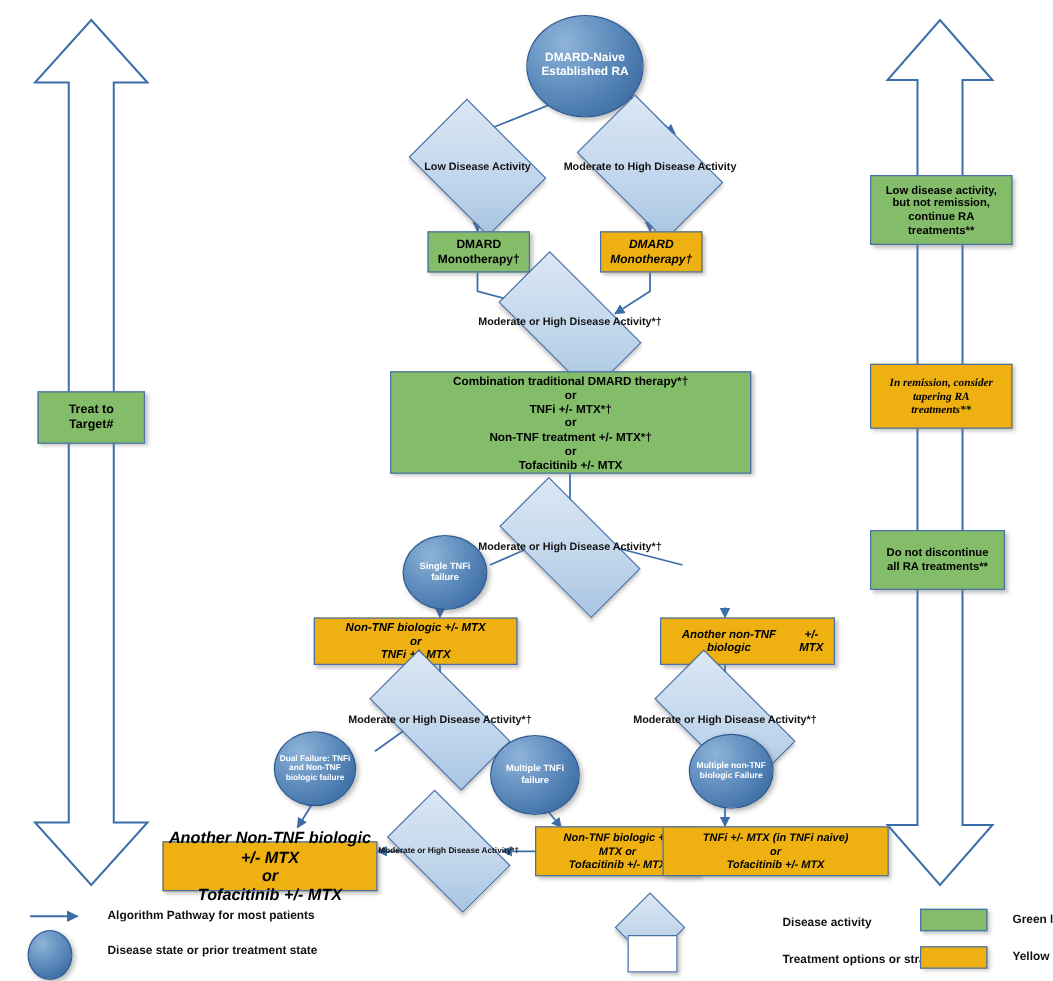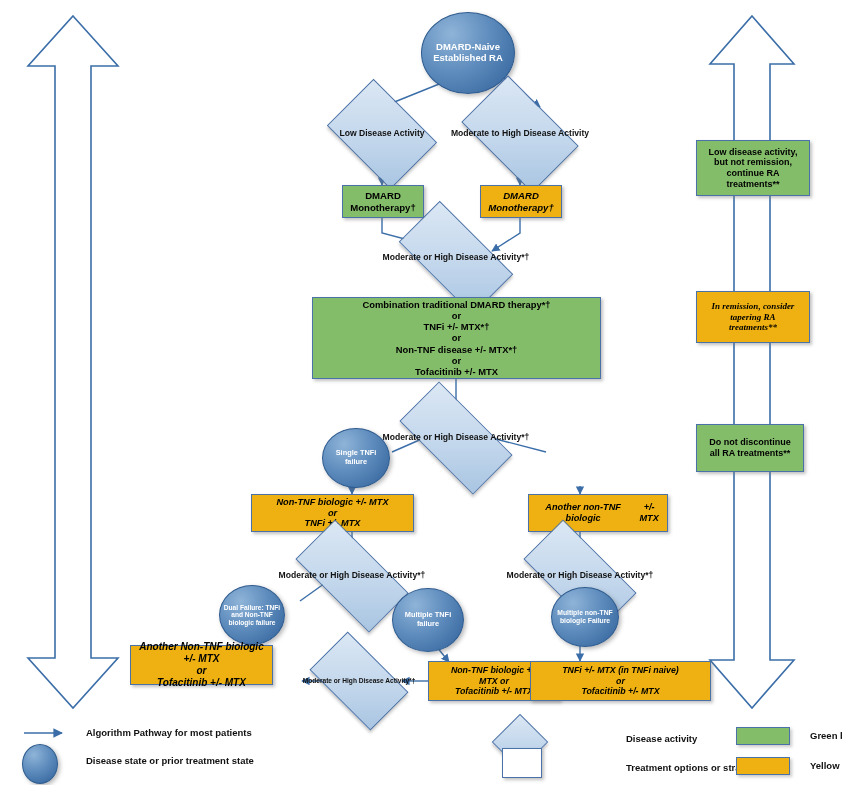--- a/index.html
+++ b/index.html
@@ -107,20 +107,24 @@
 
       <path d="M428,681 L402,681" marker-end="url(#ah)"></path>
 
       <path d="M328,681 L302,681" marker-end="url(#ah)"></path>
     </g>
   </svg>
 
   <svg class="bigarrow" style="left:18px;top:12px;" width="110" height="700" viewBox="0 0 110 700">
     <polygon points="55,4 100,54 73,54 73,646 100,646 55,696 10,646 37,646 37,54 10,54" fill="#ffffff" stroke="#3b6ea8" stroke-width="1.6"></polygon>
   </svg>
+  <div class="node rectbox green" style="left:30px;top:313px;width:86px;height:42px;font-size:10px;flex-direction:column;">
+    <span>Treat to</span>
+    <span>Target#</span>
+  </div>
 
   <svg class="bigarrow" style="left:702px;top:12px;" width="100" height="700" viewBox="0 0 100 700">
     <polygon points="50,4 92,52 68,52 68,648 92,648 50,696 8,648 32,648 32,52 8,52" fill="#ffffff" stroke="#3b6ea8" stroke-width="1.6"></polygon>
   </svg>
 
   <div class="node rectbox green" style="left:696px;top:140px;width:114px;height:56px;font-size:9px;flex-direction:column;">
     <span>Low disease activity,</span>
     <span>but not remission,</span>
     <span>continue RA</span>
     <span>treatments**</span>
@@ -168,21 +172,21 @@
     <div class="dtext" style="font-size:8.6px;">
       <span>Moderate or High Disease Activity*†</span>
     </div>
   </div>
 
   <div class="node rectbox green" style="left:312px;top:297px;width:289px;height:82px;font-size:9.4px;flex-direction:column;justify-content:center;">
     <span>Combination traditional DMARD therapy*†</span>
     <span>or</span>
     <span>TNFi +/- MTX*†</span>
     <span>or</span>
-    <span>Non-TNF disease +/- MTX*†</span>
+    <span>Non-TNF treatment +/- MTX*†</span>
     <span>or</span>
     <span>Tofacitinib +/- MTX</span>
   </div>
 
   <div class="diamond" style="left:404px;top:410px;width:104px;height:56px;">
     <div class="dshape"></div>
     <div class="dtext" style="font-size:8.6px;">
       <span>Moderate or High Disease Activity*†</span>
     </div>
   </div>
@@ -222,21 +226,21 @@
   </div>
 
   <div class="circle" style="left:392px;top:588px;width:62px;height:62px;font-size:7.4px;padding:0 4px;">
     <span>Multiple TNFi failure</span>
   </div>
 
   <div class="circle" style="left:551px;top:587px;width:58px;height:58px;font-size:6.8px;padding:0 4px;">
     <span>Multiple non-TNF biologic Failure</span>
   </div>
 
-  <div class="node rectbox orange" style="left:130px;top:645px;width:143px;height:40px;font-size:10px;flex-direction:column;">
+  <div class="node rectbox orange" style="left:130px;top:673px;width:172px;height:40px;font-size:13px;flex-direction:column;">
     <span>Another Non-TNF biologic +/- MTX</span>
     <span>or</span>
     <span>Tofacitinib +/- MTX</span>
   </div>
 
   <div class="diamond" style="left:316px;top:654px;width:86px;height:54px;">
     <div class="dshape"></div>
     <div class="dtext" style="font-size:6.6px;">
       <span>Moderate or High Disease Activity*†</span>
     </div>

